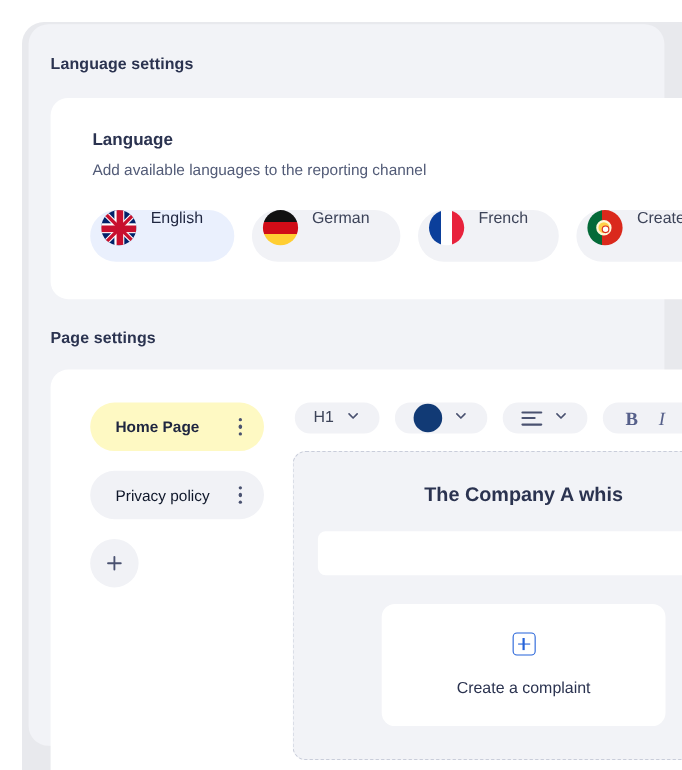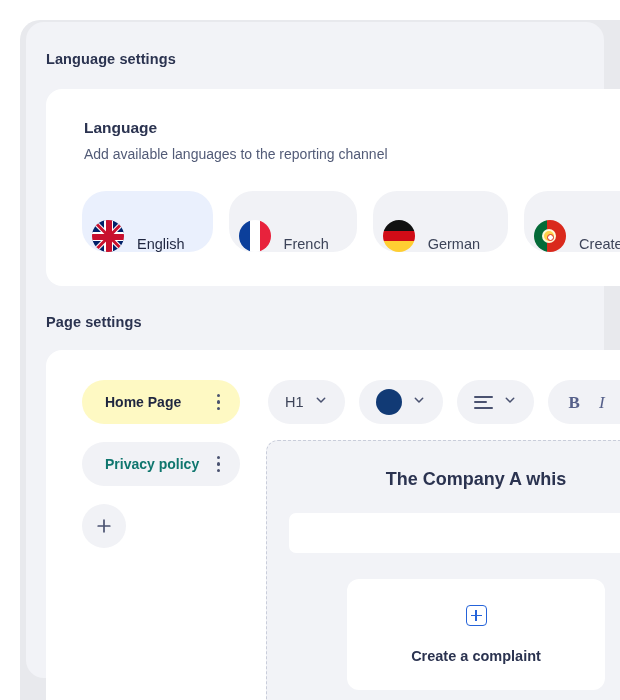--- a/index.html
+++ b/index.html
@@ -79,23 +79,23 @@
 
   
   .lang-row {
     display: flex;
     gap: 16px;
     padding-left: 36px;
     margin-top: 29px;
   }
   .lang-chip {
     display: flex;
-    align-items: flex-end;
+    align-items: flex-start;
     gap: 13px;
-    height: 61px;
+    height: 47px;
     padding: 0 28px 0 10px;
     border-radius: 24px;
     background: #f1f2f6;
     white-space: nowrap;
     flex: 0 0 auto;
     cursor: pointer;
   }
   .lang-chip.selected { background: #eaf0fd; }
   .lang-chip .label {
     font-size: 14.5px;
@@ -160,21 +160,21 @@
     align-items: center;
     justify-content: space-between;
     width: 158px;
     height: 44px;
     border-radius: 22px;
     padding: 0 20px 0 23px;
     background: #f1f2f6;
     cursor: pointer;
   }
   .page-chip.active { background: #fef9c3; }
-  .page-chip .label { font-size: 14px; color: #0f766e; font-weight: bold; }
+  .page-chip .label { font-size: 14px; color: #0f172a; font-weight: normal; }
   .page-chip.active .label { color: #1f2640; font-weight: bold; }
   .page-chip + .page-chip { margin-top: 18px; }
 
   .dots { display: flex; flex-direction: column; gap: 3px; align-items: center; cursor: pointer; }
   .dots i { display: block; width: 3.5px; height: 3.5px; border-radius: 50%; background: #4a5270; }
 
   .add-circle {
     width: 44px; height: 44px;
     border-radius: 50%;
     background: #f1f2f6;
@@ -186,21 +186,21 @@
 
   
   .toolbar {
     display: flex;
     gap: 14px;
     align-items: center;
     padding-left: 10px;
     flex: 1 1 auto;
   }
   .tool {
-    height: 44px;
+    height: 28px;
     border-radius: 22px;
     background: #f1f2f6;
     display: flex;
     align-items: center;
     gap: 10px;
     padding: 0 17px;
     flex: 0 0 auto;
     cursor: pointer;
   }
   .tool .tlabel { font-size: 14.5px; color: #3d4459; }
@@ -258,21 +258,21 @@
   .plus-box {
     width: 21px; height: 21px;
     border: 1.6px solid #2563d9;
     border-radius: 4px;
     display: flex; align-items: center; justify-content: center;
   }
   .plus-box::before { content: ""; position: absolute; }
   .plus-box span { position: relative; width: 11px; height: 11px; display: block; }
   .plus-box span::before { content: ""; position: absolute; left: 0; top: 4.7px; width: 11px; height: 1.8px; background: #2563d9; }
   .plus-box span::after  { content: ""; position: absolute; left: 4.7px; top: 0; width: 1.8px; height: 11px; background: #2563d9; }
-  .complaint-label { font-size: 14.5px; font-weight: bold; color: #2b3350; }
+  .complaint-label { font-size: 14.5px; font-weight: normal; color: #2b3350; }
 
   
   .editor-wrap { display: flex; align-items: flex-start; padding-left: 36px; }
   .right-col { flex: 1 1 auto; }
   .toolbar-wrap { margin-bottom: 16px; }
 </style>
 </head>
 <body>
 
 <div id="root">
@@ -300,27 +300,27 @@
                 <i class="d2"></i>
               <i class="dr1"></i>
                 <i class="dr2"></i>
               <i class="hr"></i>
                 <i class="vr"></i>
             </span>
             <span class="label">English</span>
           </div>
 
           <div class="lang-chip">
+            <span class="flag flag-de"></span>
+            <span class="label">German</span>
+          </div>
+
+          <div class="lang-chip">
             <span class="flag flag-fr"></span>
             <span class="label">French</span>
-          </div>
-
-          <div class="lang-chip">
-            <span class="flag flag-de"></span>
-            <span class="label">German</span>
           </div>
 
           <div class="lang-chip">
             <span class="flag flag-pt">
               <i class="emblem"></i>
             </span>
             <span class="label">Create</span>
           </div>
 
         </div>

